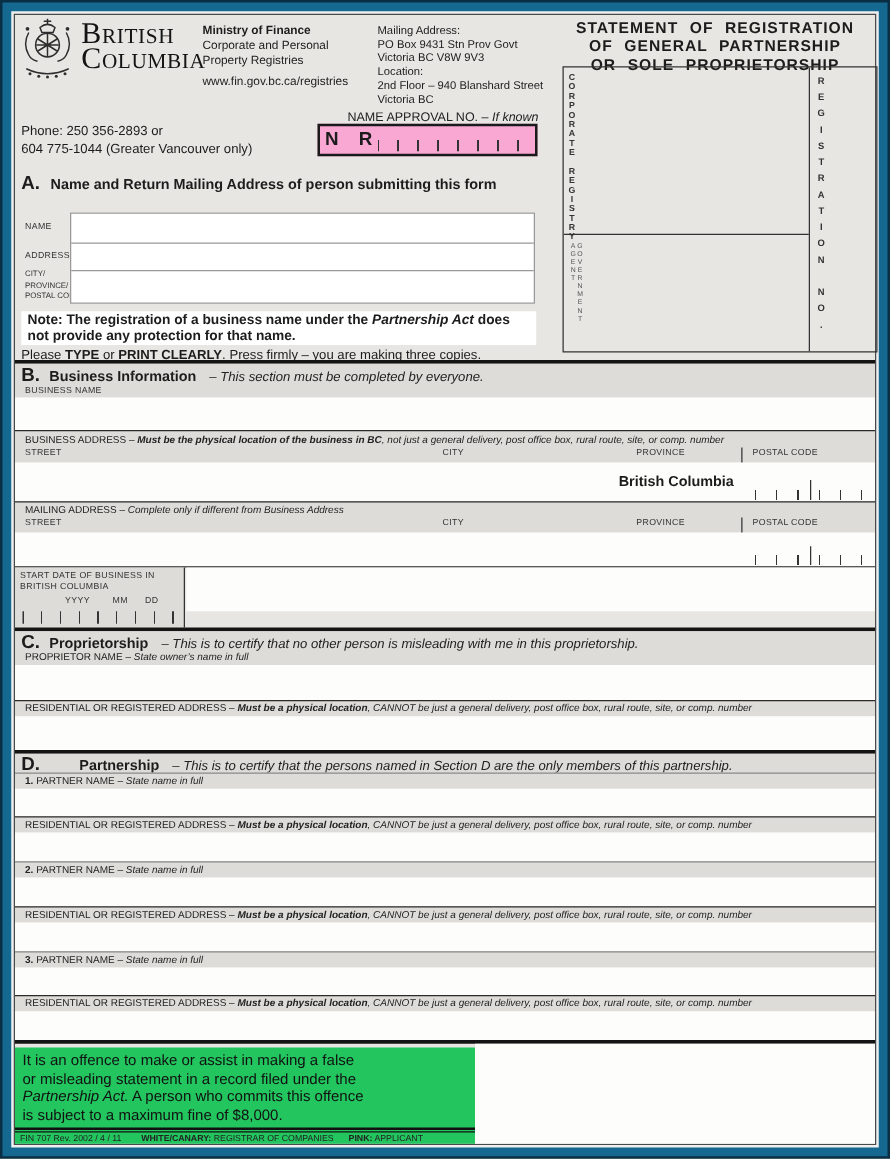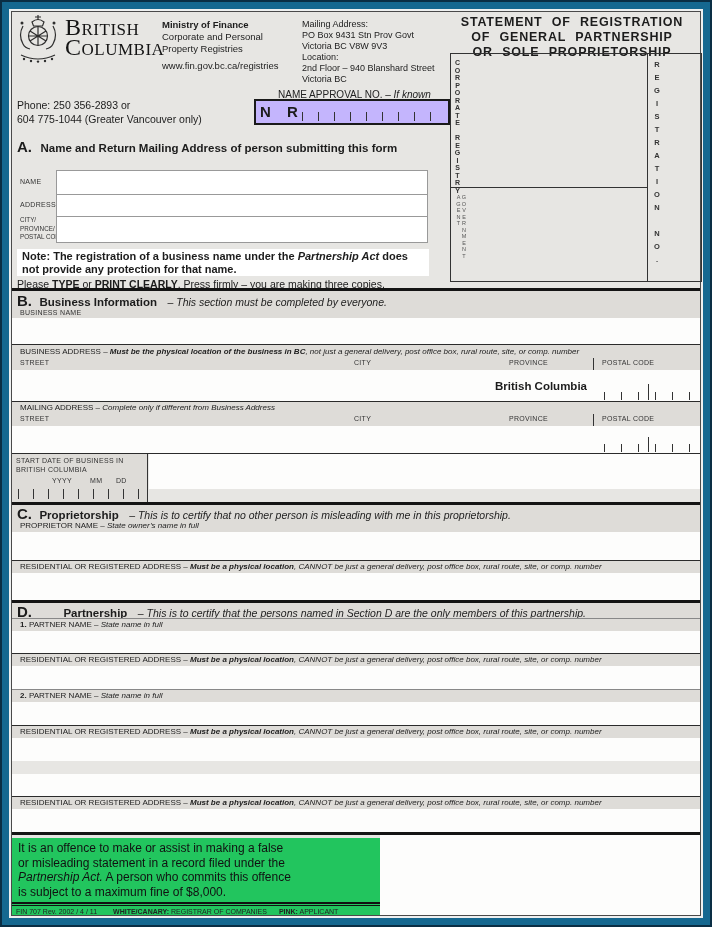--- a/index.html
+++ b/index.html
@@ -104,21 +104,21 @@
 
   <div class="abs" style="left:5px;top:86px;font-size:10.5px;line-height:1.35;">
     <div>Phone:  250 356-2893 or</div>
     <div>604 775-1044 (Greater Vancouver only)</div>
   </div>
 
   <div class="abs" style="left:242px;top:77px;font-size:10px;color:#222;padding-left:24px;">
     <span>NAME APPROVAL NO. –</span>
     <span class="it">If known</span>
   </div>
-  <div class="abs" style="left:242px;top:87px;width:196px;height:26px;background:#c4b5fd;border:2px solid #1a1a1a;box-sizing:border-box;">
+  <div class="abs" style="left:242px;top:87px;width:176px;height:26px;background:#f9a8d4;border:2px solid #1a1a1a;box-sizing:border-box;">
     <span class="abs b" style="left:4px;top:2px;font-size:15px;letter-spacing:6px;">N R</span>
     <div class="ticks" style="left:46px;right:5px;bottom:2px;height:9px;"></div>
   </div>
 
   <div class="abs" style="left:5px;top:126px;">
     <span class="sec-letter">A.</span>
     <span class="sec-title" style="margin-left:4px;">Name and Return Mailing Address of person submitting this form</span>
   </div>
 
   <div class="abs micro" style="left:8px;top:166px;">NAME</div>
@@ -262,20 +262,27 @@
   </div>
   <div class="whiterow" style="top:690px;height:23px;"></div>
   <div class="bar" style="top:713px;height:13px;">
     <div class="abs note8" style="left:8px;top:1px;">
       <span>RESIDENTIAL OR REGISTERED ADDRESS  –</span>
       <span class="b it">Must be a physical location</span><span class="it">,  CANNOT be just a general delivery, post office box, rural route, site, or comp. number</span>
     </div>
   </div>
   <div class="whiterow" style="top:726px;height:23px;"></div>
 
+  <div class="bar" style="top:749px;height:13px;border-top:1px solid #888;">
+    <div class="abs note8" style="left:8px;top:1px;">
+      <span class="b">3.</span>
+      <span>PARTNER NAME  –</span>
+      <span class="it">State name in full</span>
+    </div>
+  </div>
   <div class="whiterow" style="top:762px;height:22px;"></div>
   <div class="bar" style="top:784px;height:13px;">
     <div class="abs note8" style="left:8px;top:1px;">
       <span>RESIDENTIAL OR REGISTERED ADDRESS  –</span>
       <span class="b it">Must be a physical location</span><span class="it">,  CANNOT be just a general delivery, post office box, rural route, site, or comp. number</span>
     </div>
   </div>
   <div class="whiterow" style="top:797px;height:23px;"></div>
 
   <div class="thick" style="top:820px;"></div>

